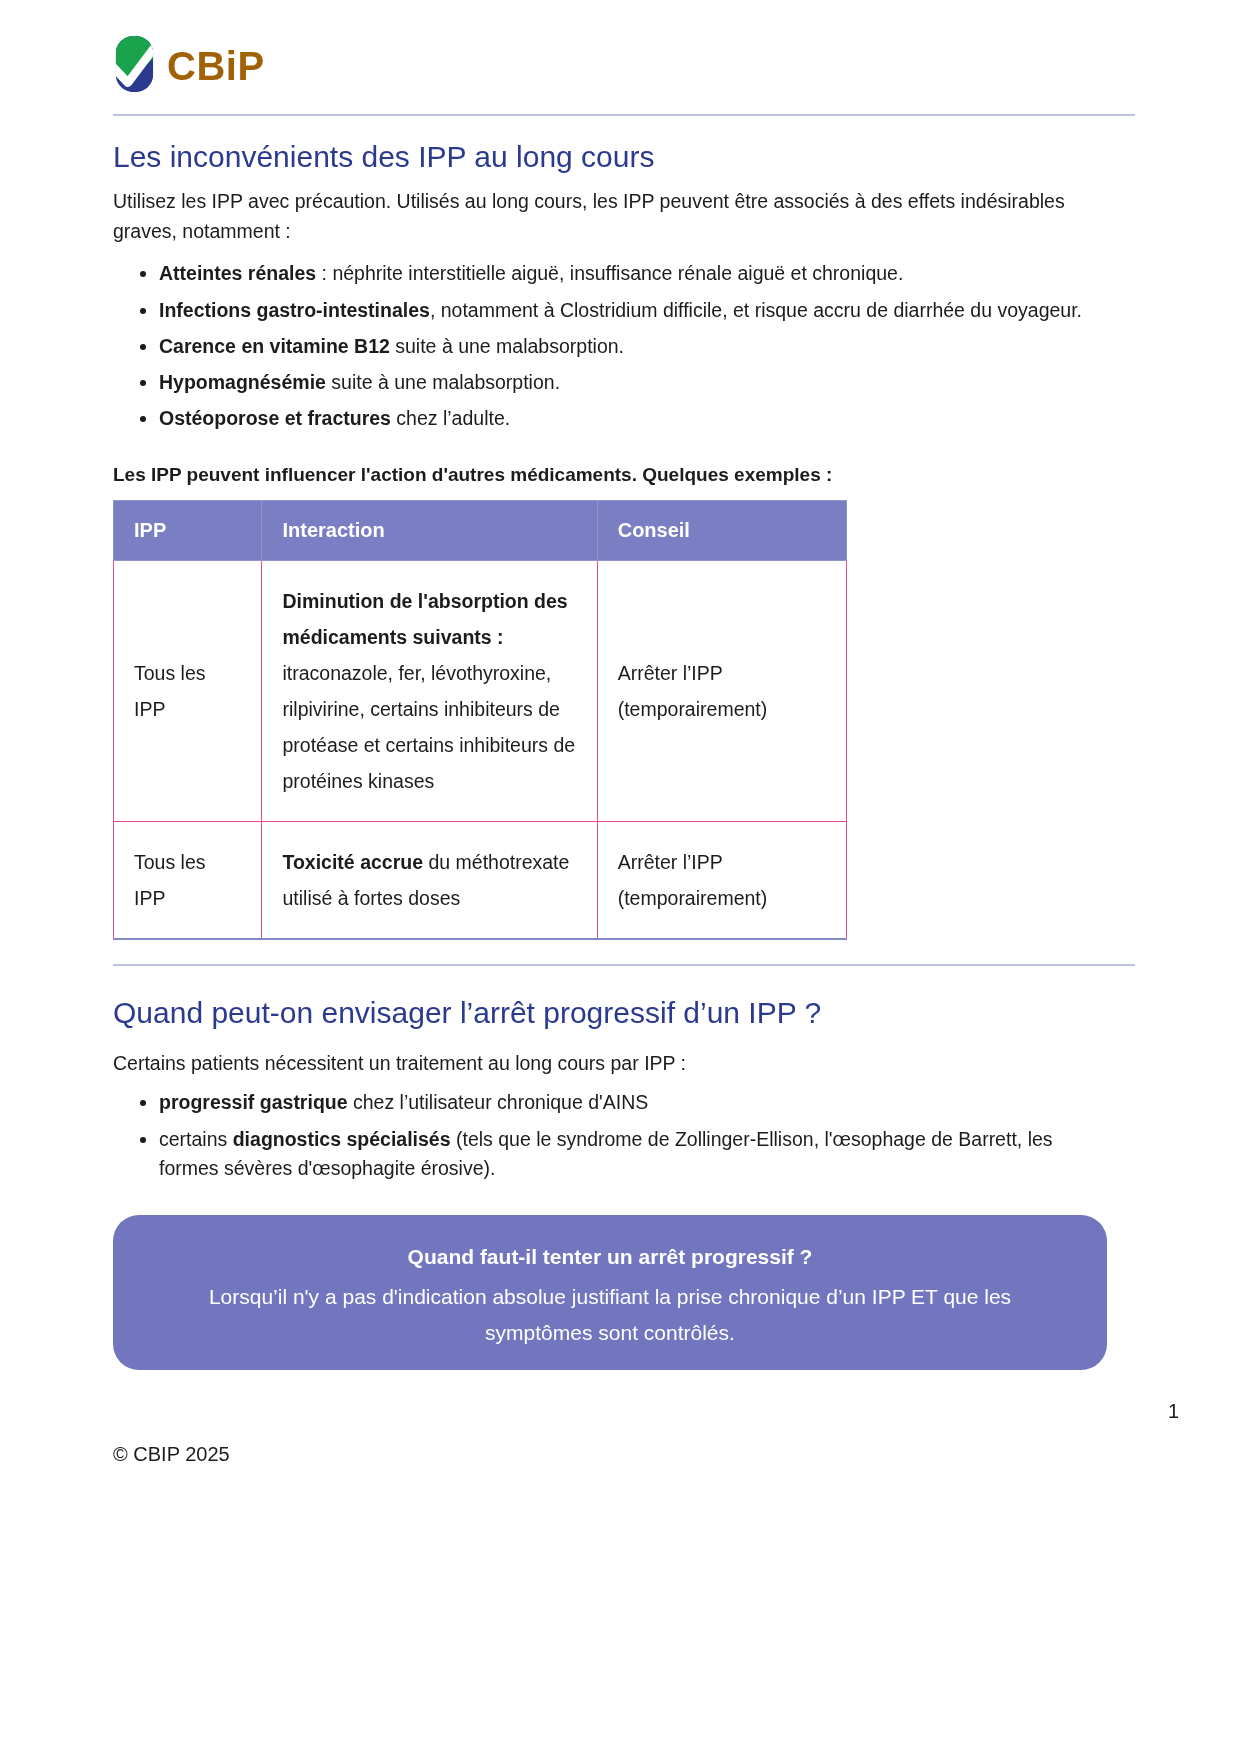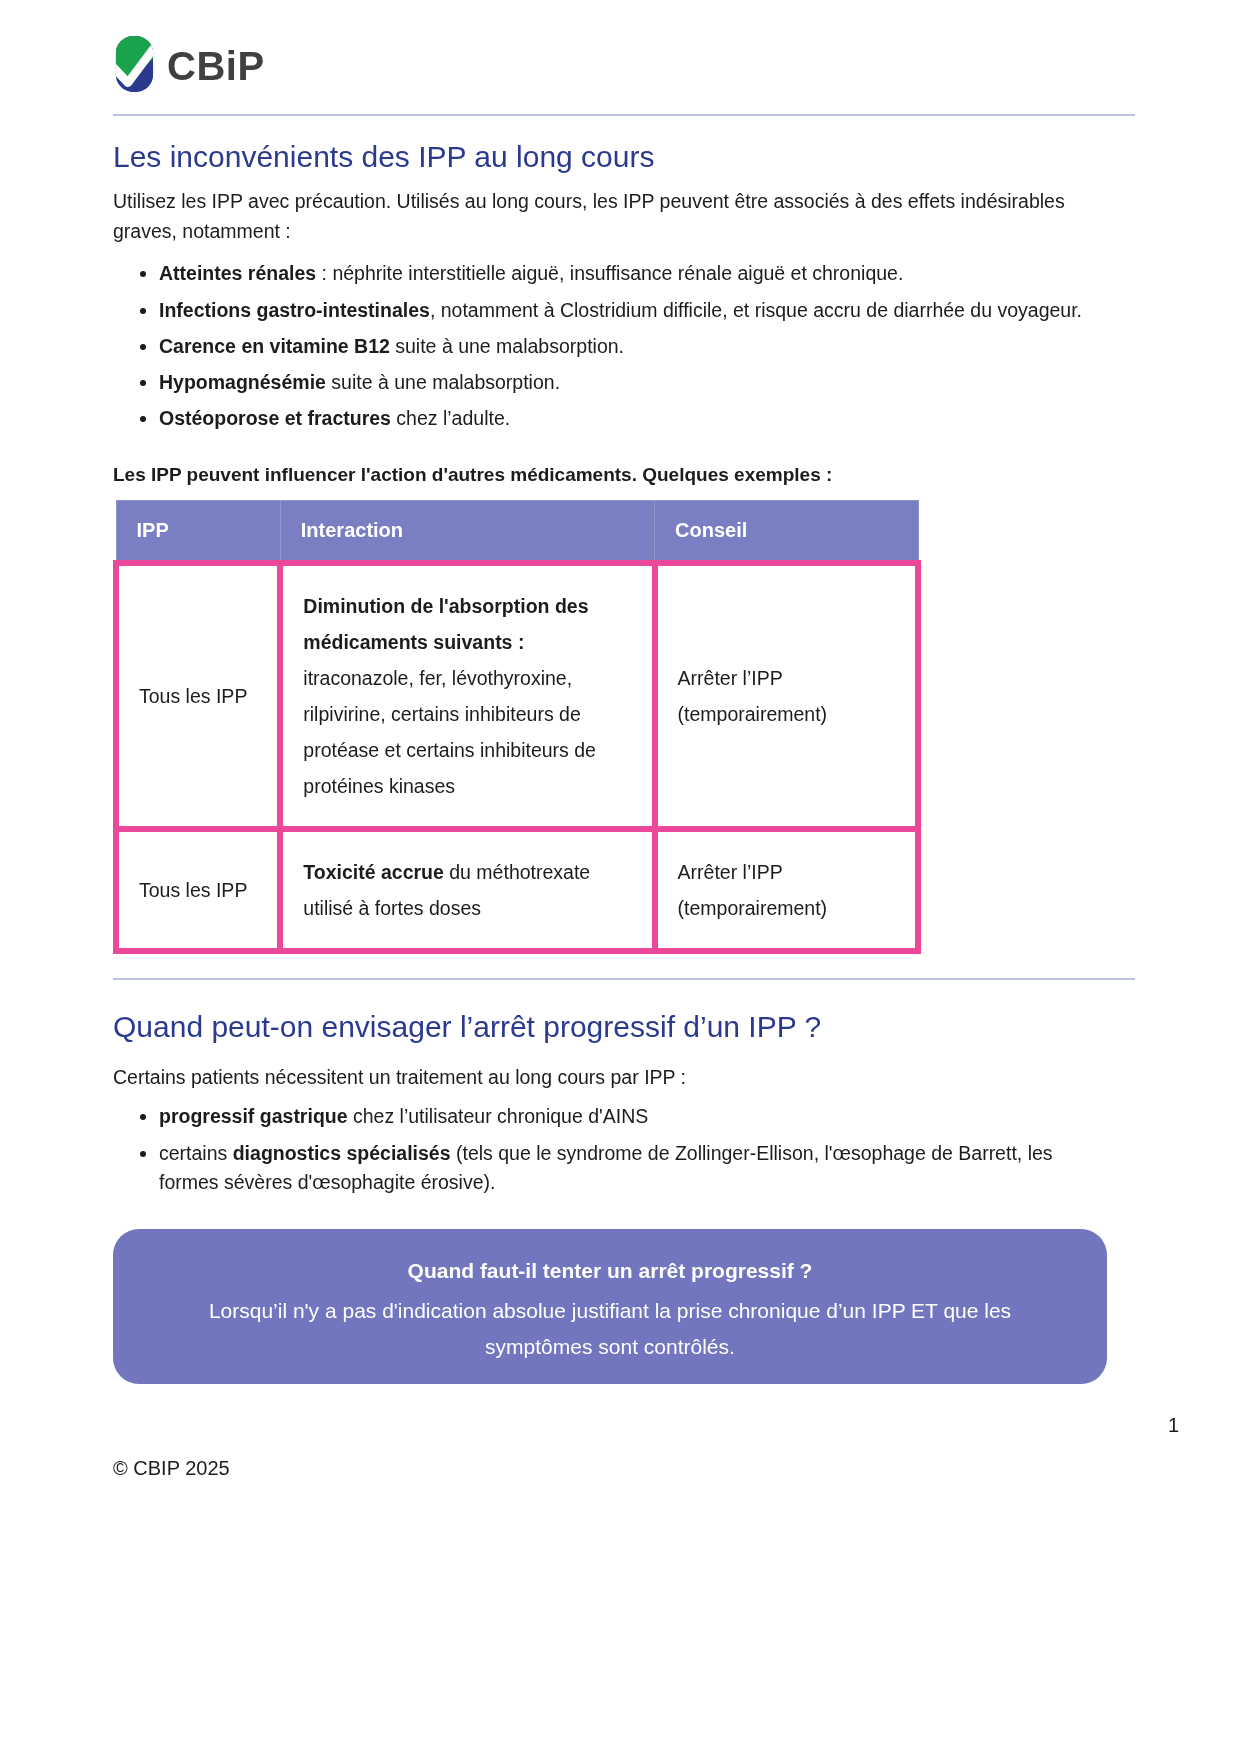--- a/index.html
+++ b/index.html
@@ -9,21 +9,21 @@
     background:#ffffff;
     font-family:"Liberation Sans", sans-serif;
     color:#1c1c1c;
     padding:34px 106px 0 113px;
     position:relative;
     overflow:hidden;
   }
 
   
   .logo-row { display:flex; align-items:center; gap:9px; height:64px; margin-left:-2px; }
-  .logo-text { font-size:40px; font-weight:700; color:#404040; letter-spacing:0.5px; }
+  .logo-text { font-size:40px; font-weight:700; color:#a16207; letter-spacing:0.5px; }
 
   
   .title-wrap {
     width:830px; text-align:center; margin-top:14px;
     color:#2b3a8e; font-family:"DejaVu Serif", serif; font-weight:700;
   }
   .title-main { font-size:62px; line-height:1.12; letter-spacing:-1px; }
   .title-sub  { font-size:41px; line-height:1.1; margin-top:4px; }
 
   hr.divider {
@@ -36,31 +36,31 @@
   p.body-text { font-size:19.5px; line-height:1.55; margin:12px 0 0; max-width:970px; }
 
   ul.bullets { margin:13px 0 0; padding-left:46px; max-width:990px; }
   ul.bullets li { font-size:19.5px; line-height:1.5; margin-bottom:7px; }
 
   .b { font-weight:700; }
 
   p.table-intro { font-size:19px; margin:30px 0 0;font-weight:bold; }
 
   table.ipp-table {
-    border-collapse:collapse; width:808px; margin-top:14px;
+    border-collapse:collapse; width:734px; margin-top:14px;
     border:1px solid #9ca1cf; border-bottom:2px solid #8289c5;
   }
   table.ipp-table th {
     background:#7a7ec3; color:#ffffff; text-align:left;
     font-size:20px; font-weight:700; padding:18px 20px;
     border:1px solid #9196c9;
   }
   table.ipp-table td {
     font-size:19.5px; line-height:1.85; padding:22px 20px;
-    border:6px solid #ec4899; vertical-align:middle;
+    border:1px solid #ec4899; vertical-align:middle;
   }
   .pre { white-space:pre-line; }
 
   .callout {
     margin-top:32px; width:994px;
     background:#7276bf; border-radius:26px;
     padding:26px 60px 18px;
     color:#ffffff; text-align:center;
   }
   .callout-title { font-weight:700; font-size:21px; line-height:1.5; }

